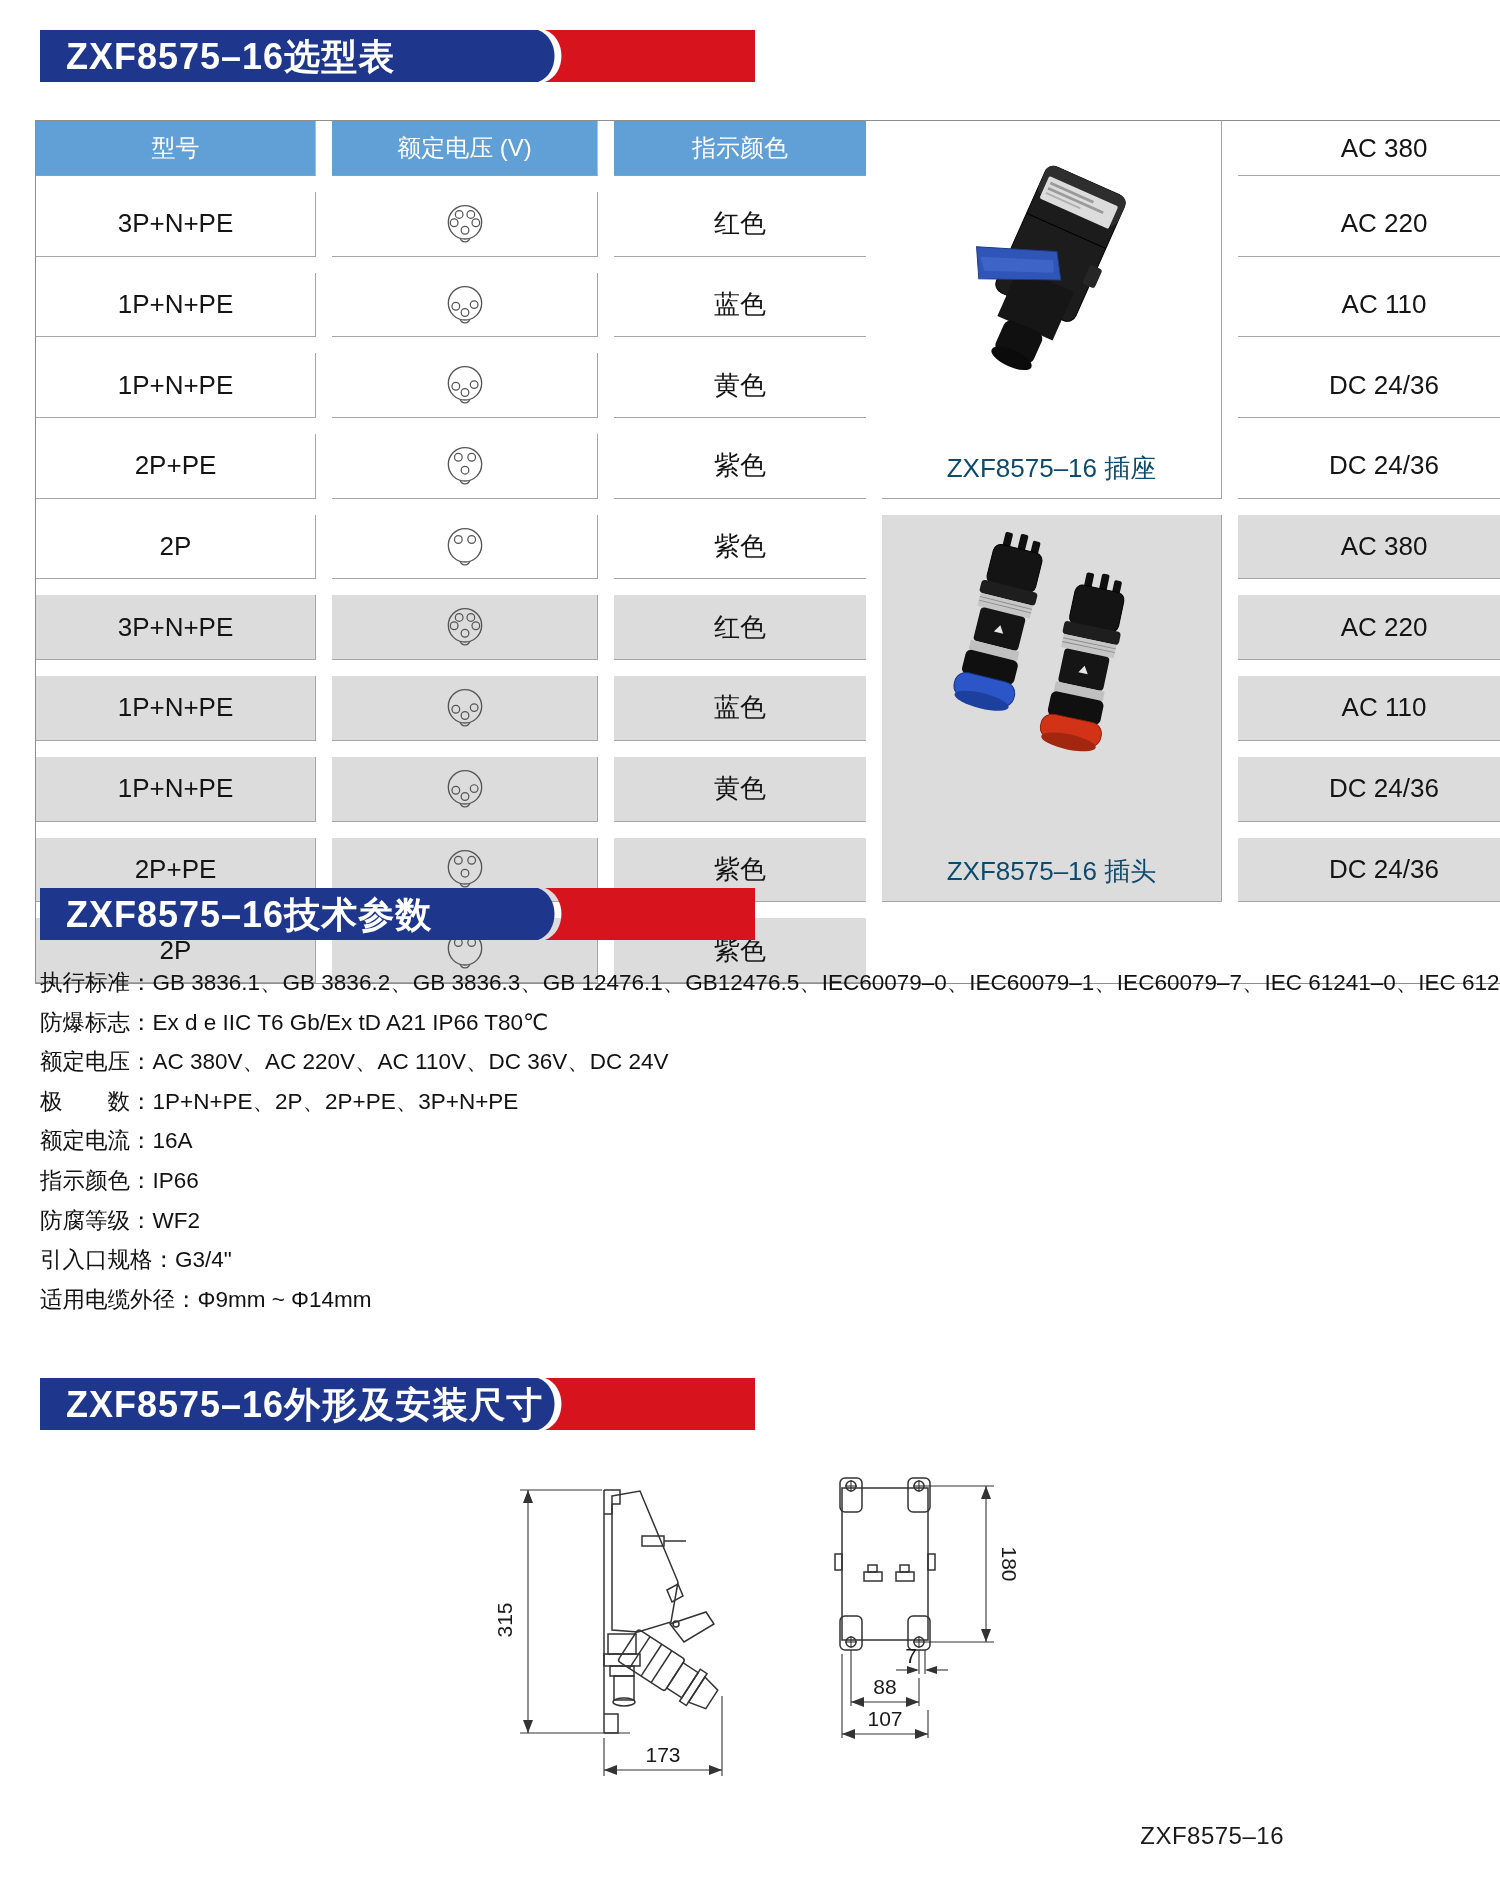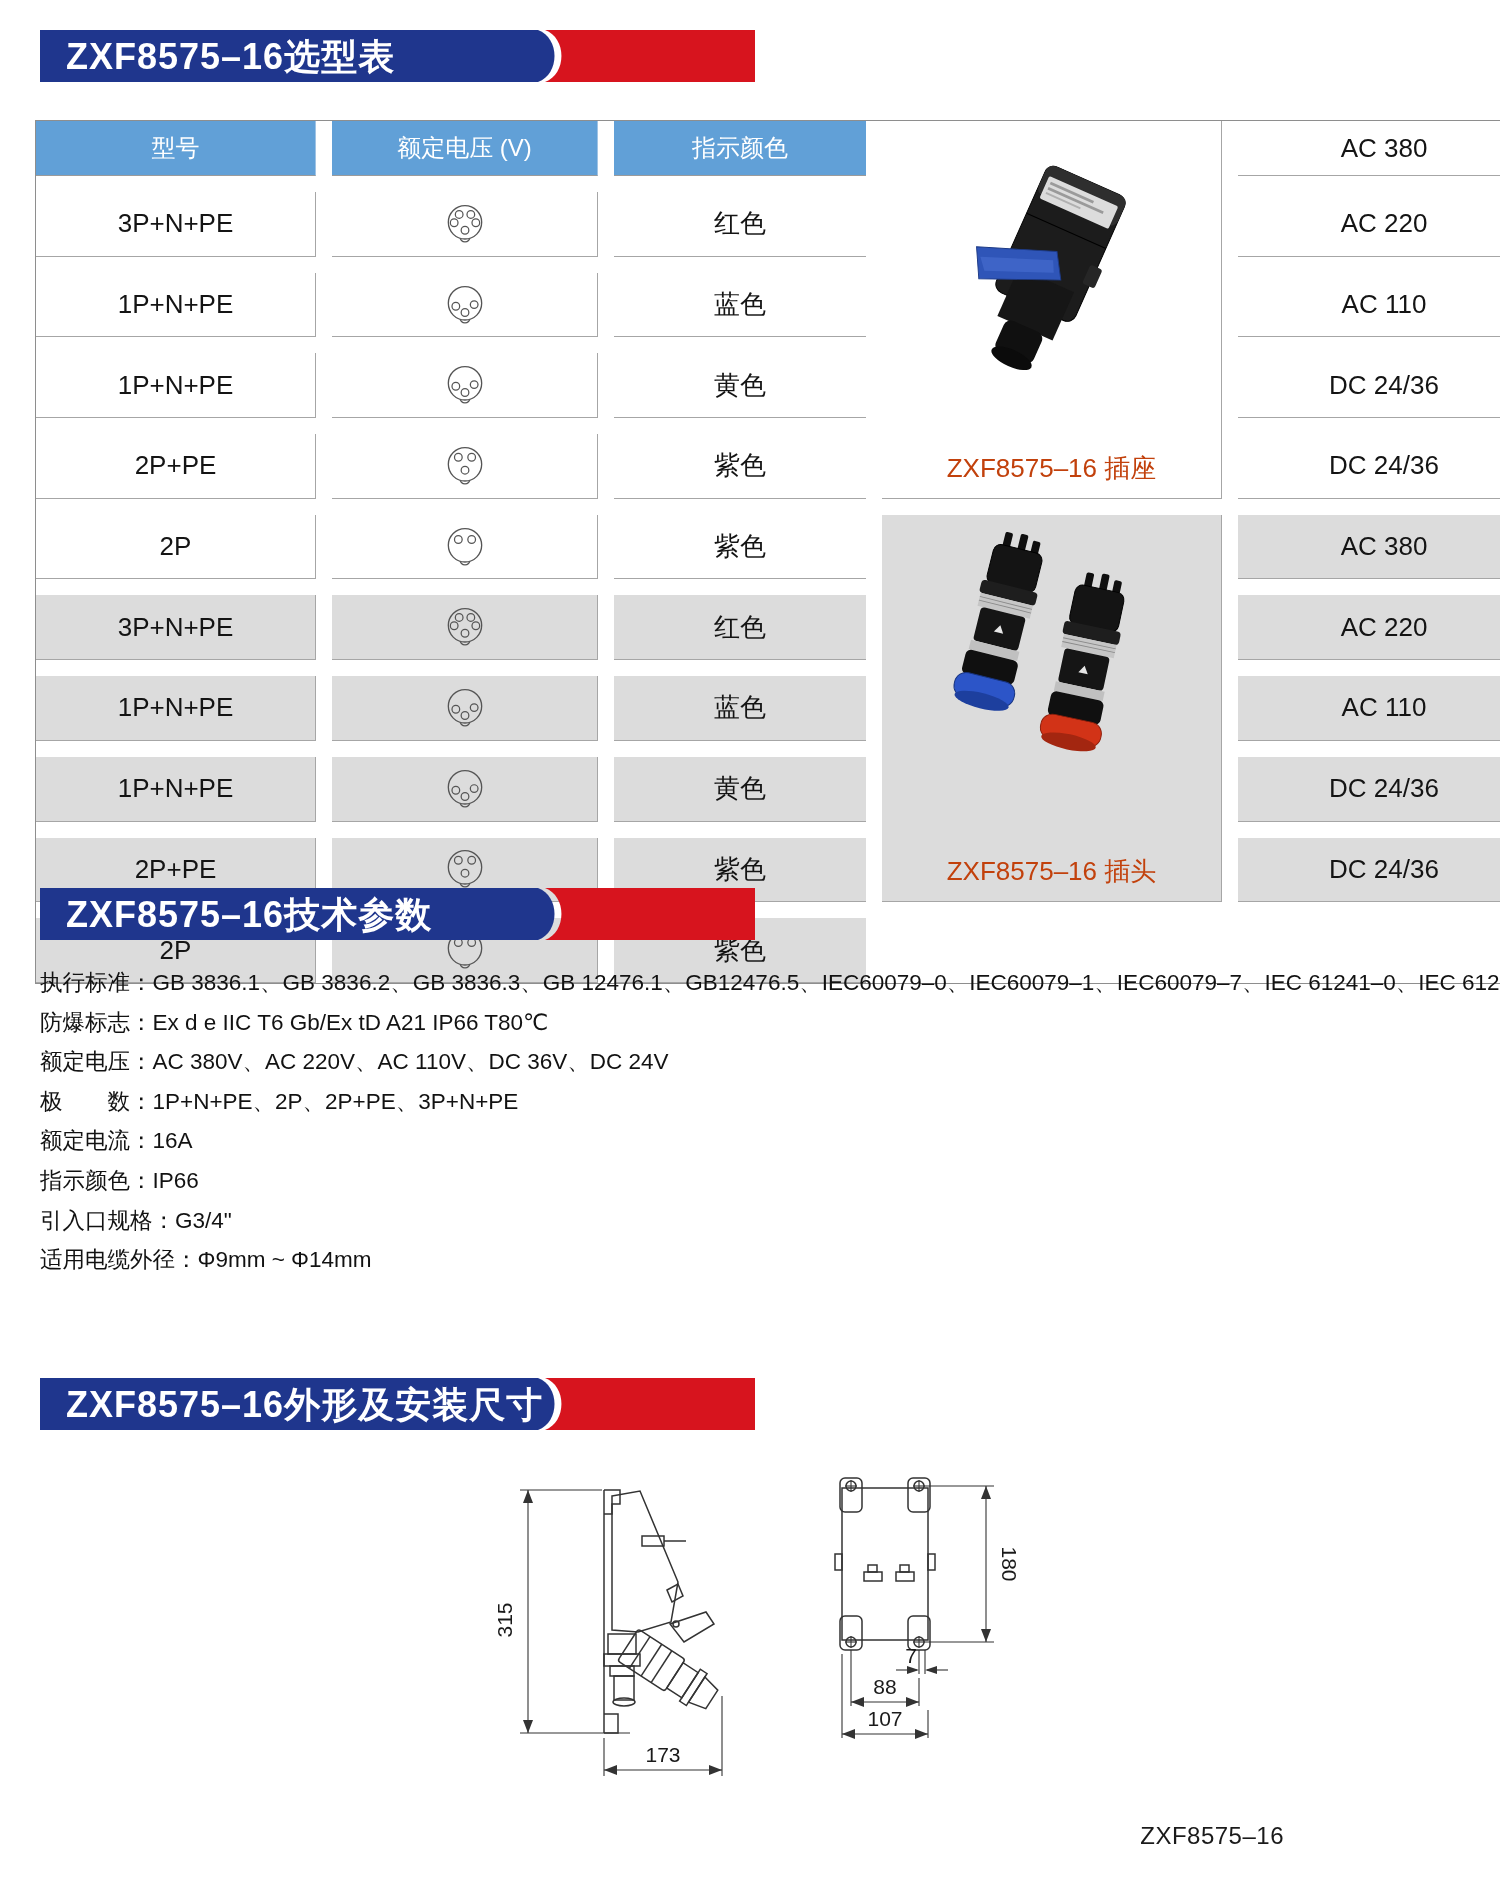--- a/index.html
+++ b/index.html
@@ -19,21 +19,21 @@
        border:1px solid #8e8e8e;background:#fff;gap:16px;}
   .th{background:#61a0d7;color:#fff;font-size:24px;display:flex;align-items:center;justify-content:center;
       border-right:1px solid #9fc3e4;border-bottom:1px solid #9b9b9b;}
   .th.last{border-right:none;}
   .td{display:flex;align-items:center;justify-content:center;font-size:26px;color:#141414;
       border-right:1px solid #a6a6a6;border-bottom:1px solid #a6a6a6;background:#fff;}
   .td.last{border-right:none;}
   .row-gray{background:#dcdcdc;}
   .photo-cell{grid-row:span 5;position:relative;}
   .photo-cell svg.photo{position:absolute;top:16px;left:50%;transform:translateX(-50%);}
-  .photo-label{position:absolute;bottom:12px;left:0;width:100%;text-align:center;font-size:26px;color:#c2410c;}
+  .photo-label{position:absolute;bottom:12px;left:0;width:100%;text-align:center;font-size:26px;color:#0c4a6e;}
   .pin-icon{width:40px;height:42px;display:block;}
   .pin-face{fill:#fff;stroke:#555;stroke-width:1.6;}
   .row-gray .pin-face{fill:#dcdcdc;}
   .pin-bump{fill:none;stroke:#555;stroke-width:1.6;}
   .pin-hole{fill:none;stroke:#555;stroke-width:1.5;}
 
   
   .specs{position:absolute;left:40px;top:963px;width:1430px;}
   .spec-line{font-size:22.5px;line-height:39.6px;color:#121212;white-space:nowrap;}
 
@@ -265,20 +265,21 @@
     <div class="banner-title">ZXF8575–16技术参数</div>
   </div>
 
   <div class="specs">
     <div class="spec-line">执行标准：GB 3836.1、GB 3836.2、GB 3836.3、GB 12476.1、GB12476.5、IEC60079–0、IEC60079–1、IEC60079–7、IEC 61241–0、IEC 61241–1</div>
     <div class="spec-line">防爆标志：Ex d e IIC T6 Gb/Ex tD A21 IP66 T80℃</div>
     <div class="spec-line">额定电压：AC 380V、AC 220V、AC 110V、DC 36V、DC 24V</div>
     <div class="spec-line">极　　数：1P+N+PE、2P、2P+PE、3P+N+PE</div>
     <div class="spec-line">额定电流：16A</div>
     <div class="spec-line">指示颜色：IP66</div>
+    <div class="spec-line">防腐等级：WF2</div>
     <div class="spec-line">引入口规格：G3/4"</div>
     <div class="spec-line">适用电缆外径：Φ9mm ~ Φ14mm</div>
   </div>
 
   <div class="banner" style="top:1378px">
     <svg viewBox="0 0 715 52" preserveAspectRatio="none">
       <path d="M505,0 C527,8 527,44 505,52 L715,52 L715,0 Z" fill="#d7141e"></path>
       <path d="M0,0 L498,0 C520,8 520,44 498,52 L0,52 Z" fill="#1f368d"></path>
     </svg>
     <div class="banner-title">ZXF8575–16外形及安装尺寸</div>

